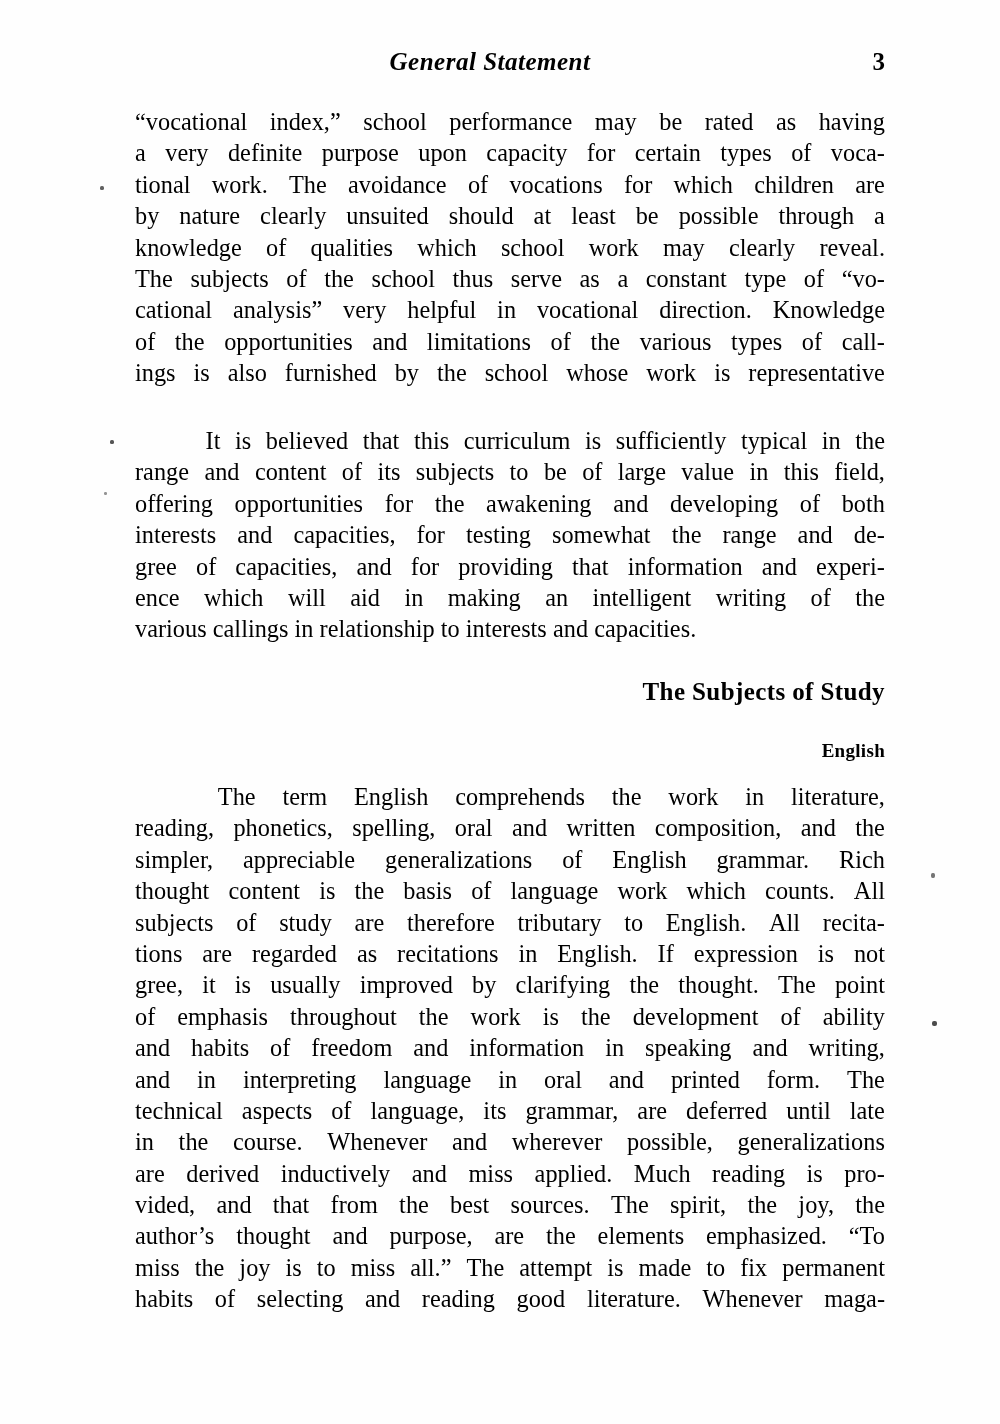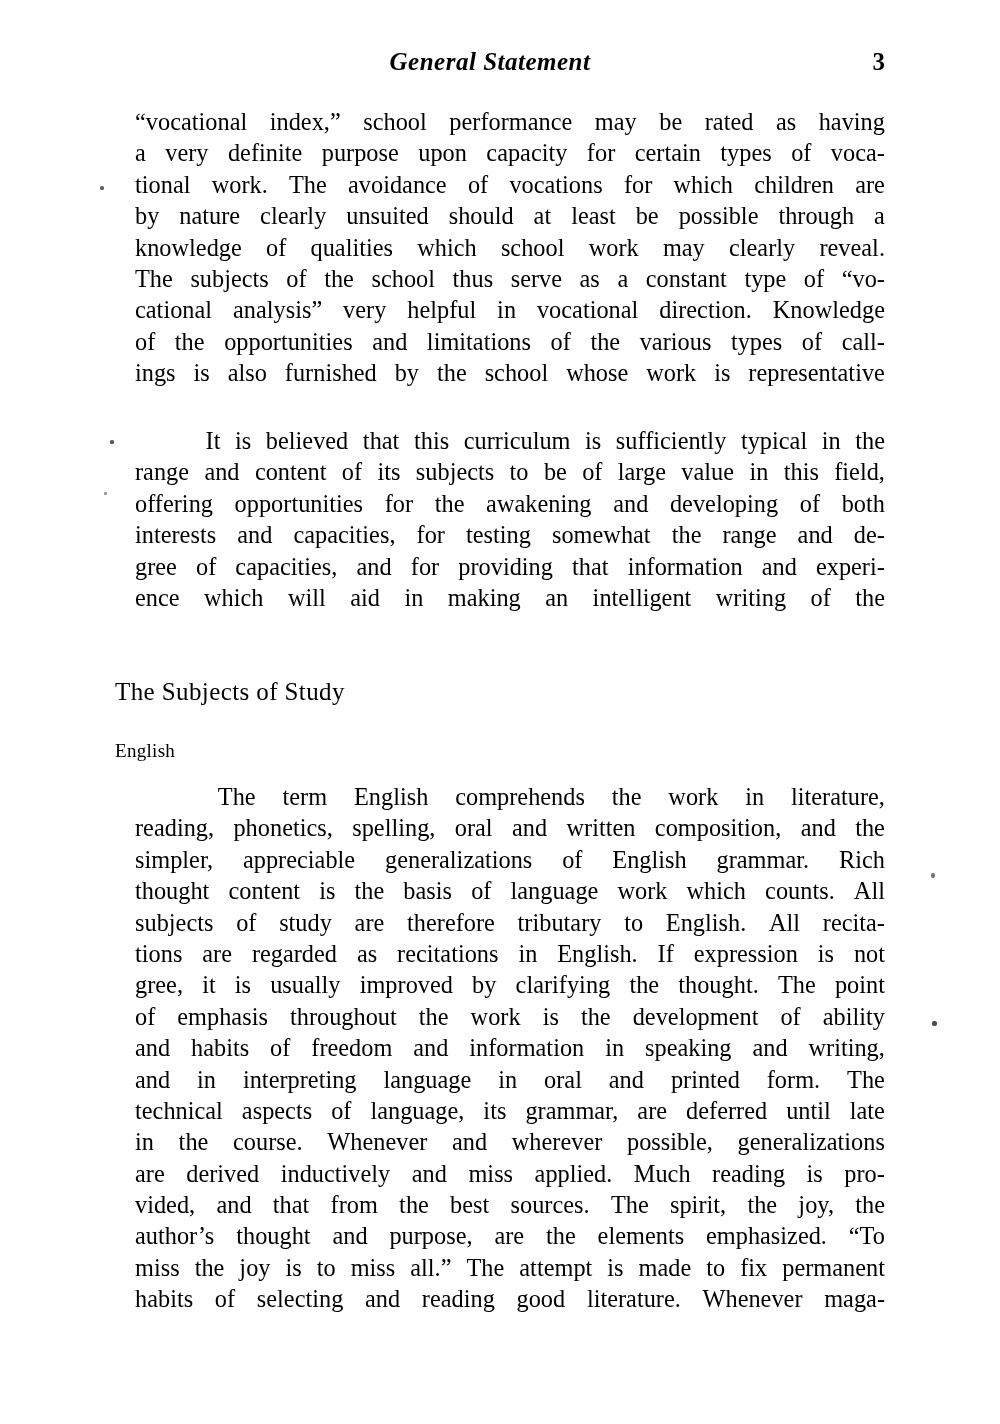--- a/index.html
+++ b/index.html
@@ -70,22 +70,22 @@
   
   .ln.last { display: block; }
 
   .indent { display: inline-block; width: 56px; }
 
   
   .heading {
     position: absolute;
     left: 115px;
     width: 770px;
-    text-align: left;
-    font-weight: normal;
+    text-align: right;
+    font-weight: bold;
   }
   #head-subjects {
     font-size: 25px;
     letter-spacing: 0.4px;
   }
   #head-english {
     font-size: 19px;
     letter-spacing: 0.3px;
   }
 
@@ -292,20 +292,21 @@
         <span>will</span>
         <span>aid</span>
         <span>in</span>
         <span>making</span>
         <span>an</span>
         <span>intelligent</span>
         <span>writing</span>
         <span>of</span>
         <span>the</span>
       </div>
+      <div class="ln last">various callings in relationship to interests and capacities.</div>
     </div>
 
   <div class="heading" id="head-subjects" style="top:678px">The Subjects of Study</div>
   <div class="heading" id="head-english" style="top:740px">English</div>
 
   <div class="textblock" id="para-3" style="top:783px">
       <div class="ln j">
         <span class="indent"></span>
         <span>The</span>
         <span>term</span>

